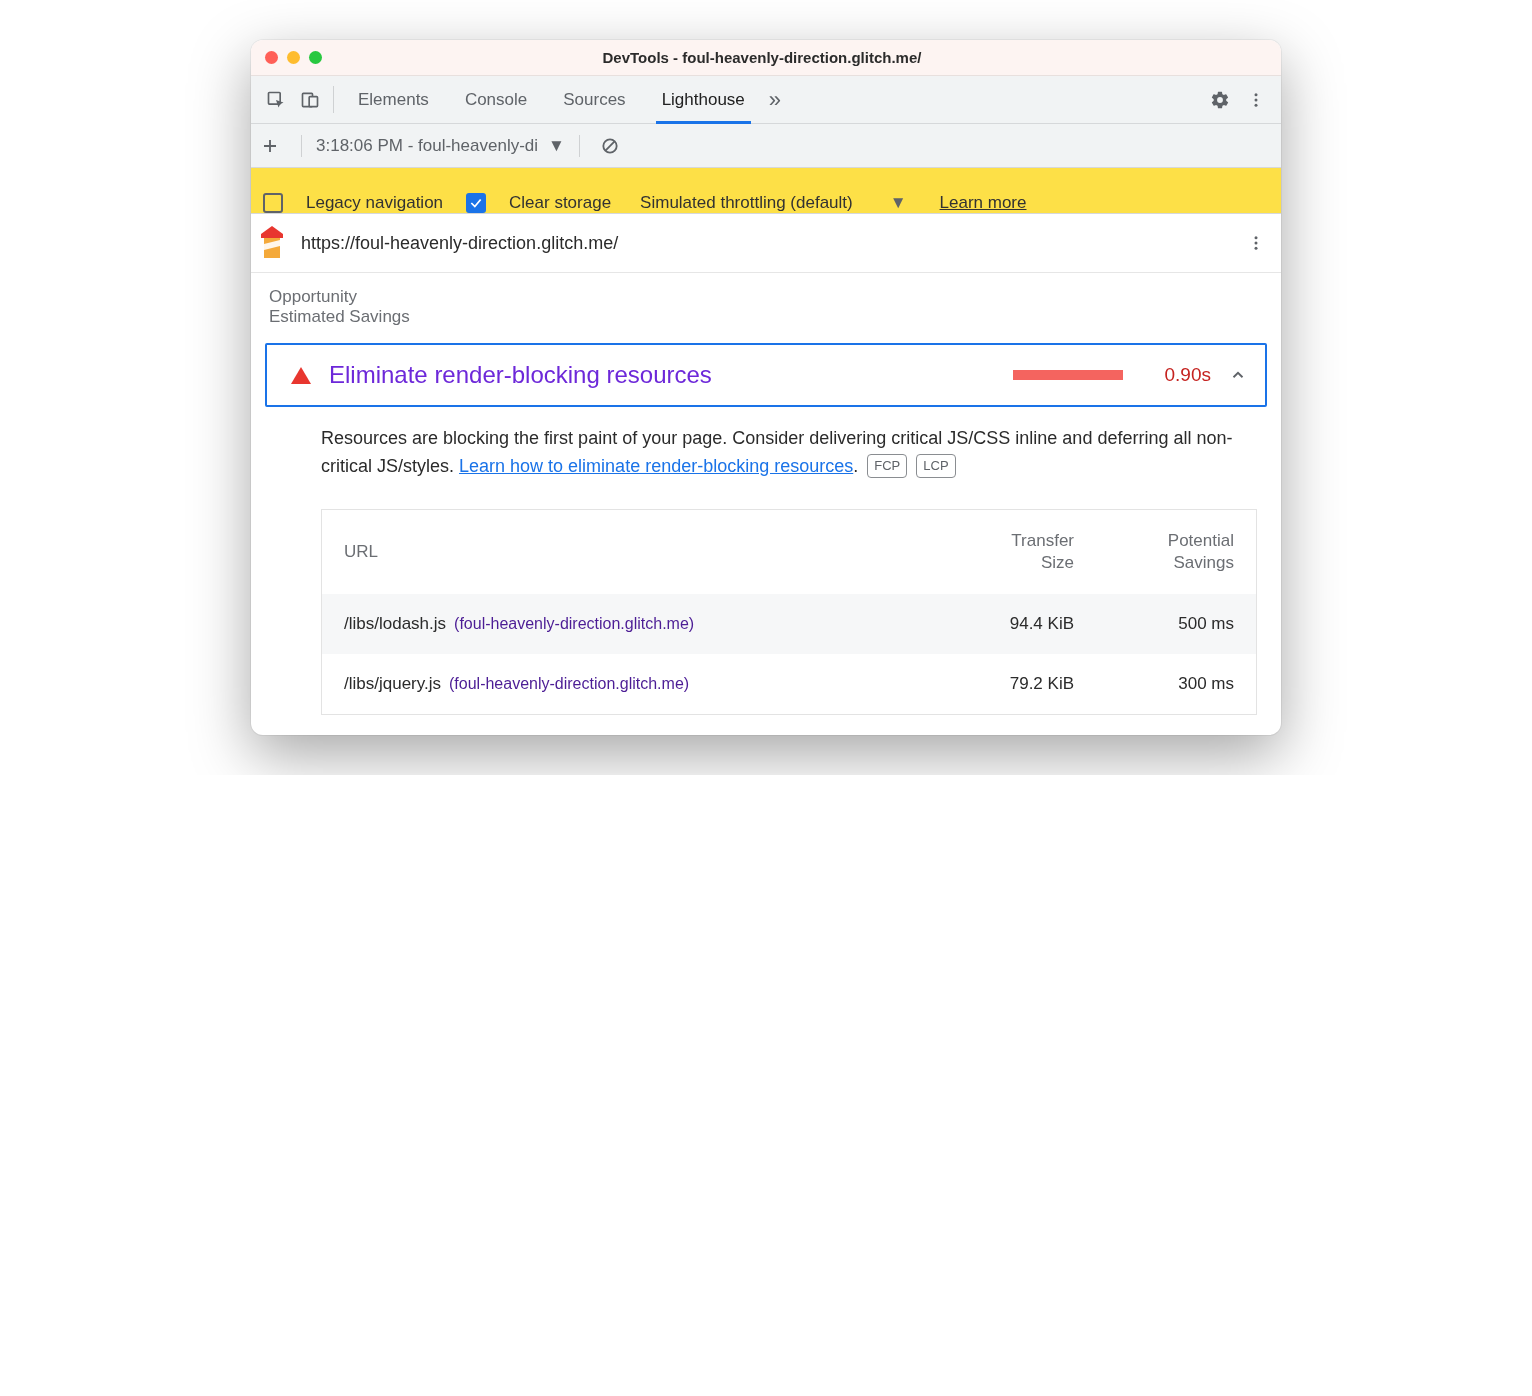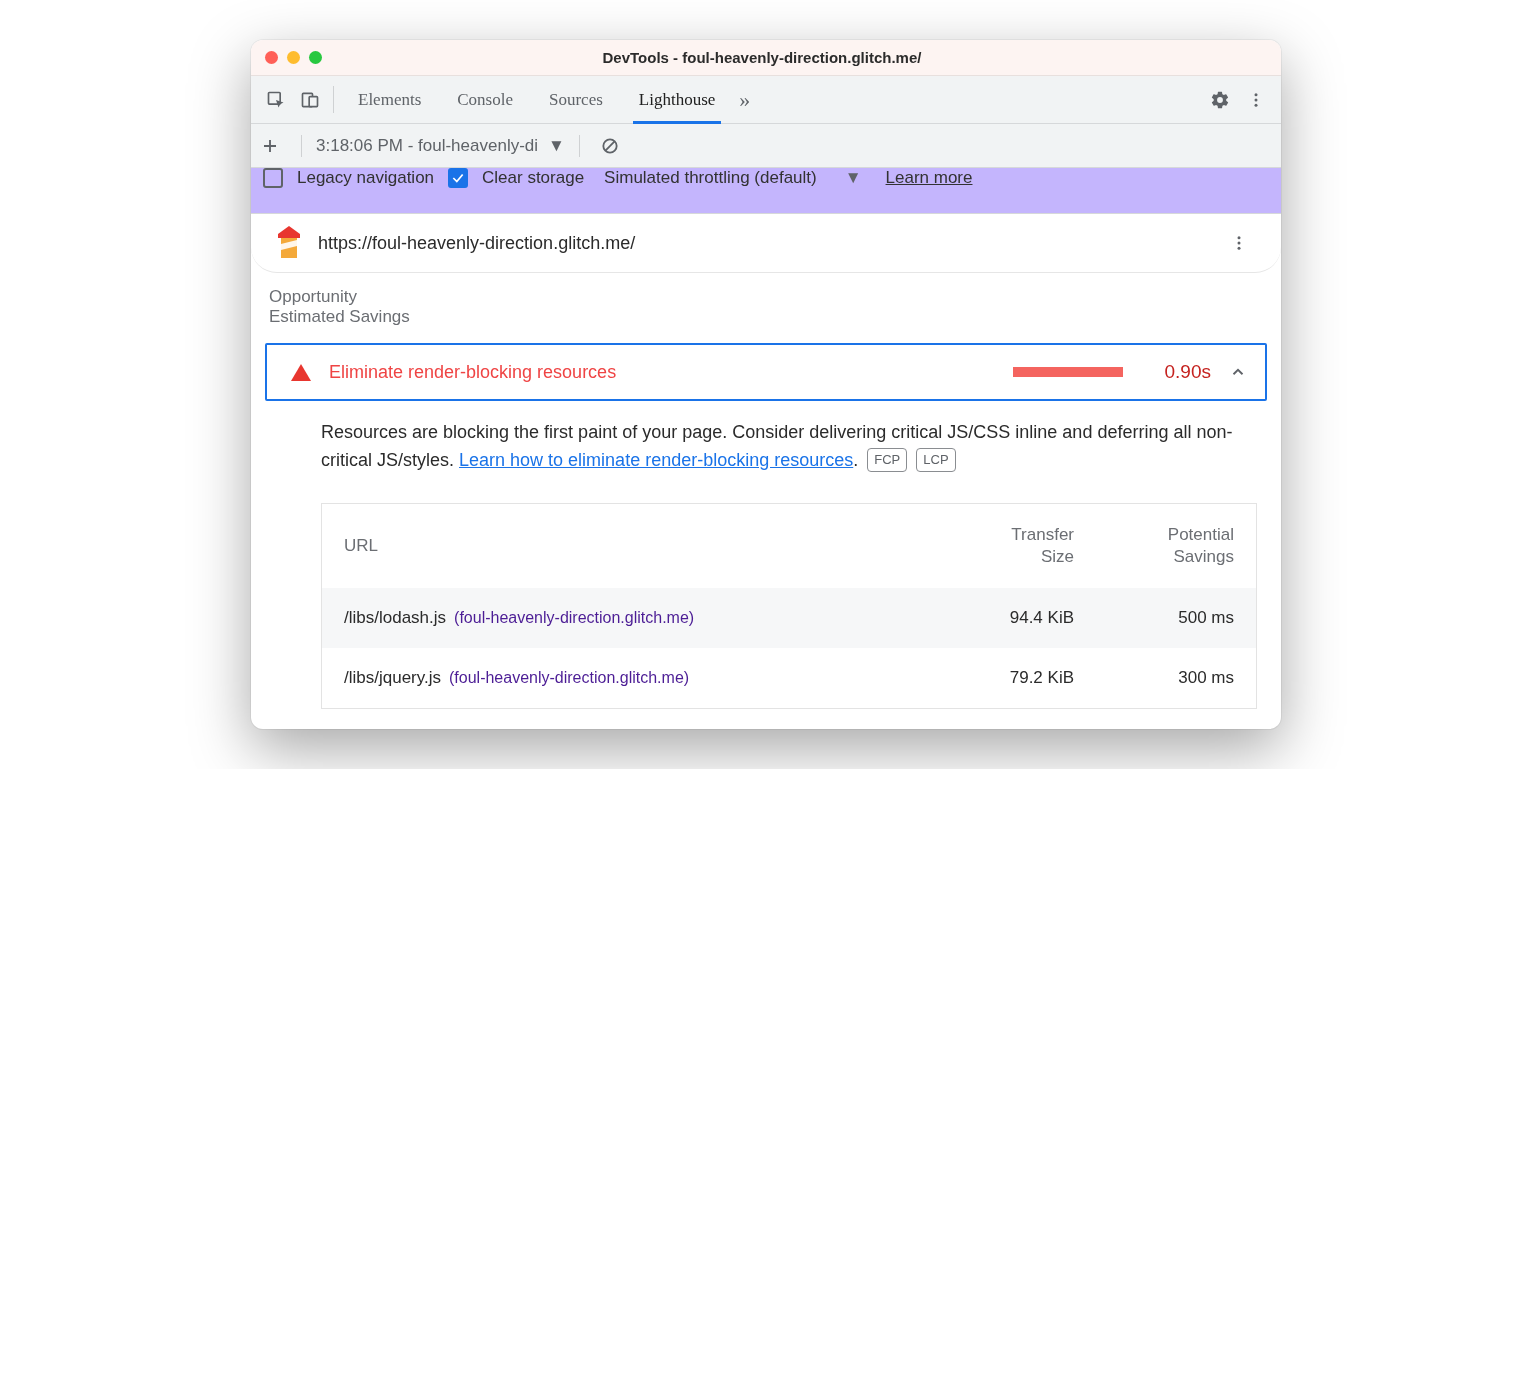--- a/index.html
+++ b/index.html
@@ -42,21 +42,20 @@
     color: #2b2b2b;
     pointer-events: none;
   }
   .tabbar {
     height: 48px;
     background: #f1f3f4;
     border-bottom: 1px solid #d6d8da;
     display: flex;
     align-items: stretch;
     padding: 0 8px;
-    font-family: Liberation Serif, serif;
   }
   .tabbar .icon-btn {
     width: 34px;
     display: flex;
     align-items: center;
     justify-content: center;
     color: #5f6368;
   }
   .tabbar .divider {
     width: 1px;
@@ -107,49 +106,48 @@
     gap: 10px;
     color: #5f6368;
     font-size: 17px;
   }
   .subbar .sep { width:1px; height:22px; background:#cfd1d3; margin: 0 4px;}
   .subbar .run-label { color:#5f6368; max-width:260px; overflow:hidden; white-space:nowrap; }
   .subbar .caret { color:#5f6368; }
   .subbar .block-icon { margin-left: 6px; }
   .optbar {
     height: 46px;
-    background: #c4b5fd;
+    background: #fde047;
     border-bottom: 1px solid #d6d8da;
     display: flex;
-    align-items: flex-start;
+    align-items: flex-end;
     padding: 0 12px;
-    gap: 14px;
+    gap: 23px;
     font-size: 17px;
     color: #323232;
   }
   .checkbox {
     width: 20px; height: 20px;
     border: 2px solid #5f6368;
     border-radius: 3px;
     display:inline-flex; align-items:center; justify-content:center;
   }
   .checkbox.checked {
     background: #1a73e8;
     border-color: #1a73e8;
   }
   .checkbox.checked svg { display:block; }
   .checkbox svg { display:none; }
   .underline-link { text-decoration: underline; color:#323232; cursor:pointer; }
   .url-row {
     display:flex;
     align-items:center;
-    padding: 12px 23px;
+    padding: 12px 6px;
     border-bottom: 1px solid #e6e6e6;
     gap: 14px;
-    border-radius: 26px;
   }
   .lighthouse-logo {
     width: 30px; height: 34px;
   }
   .url-row .url { font-size: 18px; color:#2b2b2b; flex:1; }
   .kebab { color:#5f6368; width:28px; text-align:center; }
   .section-header {
     display:flex;
     justify-content: space-between;
     padding: 14px 18px 10px 18px;
@@ -166,21 +164,21 @@
     align-items:center;
     gap: 18px;
   }
   .tri-icon {
     width: 0; height: 0;
     border-left: 10px solid transparent;
     border-right: 10px solid transparent;
     border-bottom: 17px solid #e8362f;
     margin-left: 6px;
   }
-  .opp-title { font-size: 18px; color:#ef4444; flex:1; }
+  .opp-title { font-size: 24px; color:#6d28d9; flex:1; }
   .opp-bar { width: 110px; height: 10px; background:#f4645f; }
   .opp-time { font-size: 19px; color:#c5221f; width: 70px; text-align:right; }
   .chev-up { color:#5f6368; }
   .opp-desc {
     padding: 18px 24px 0 70px;
     font-size: 18px;
     color: #2b2b2b;
     line-height: 1.55;
   }
   .opp-desc a { color:#1a73e8; text-decoration: underline; }

